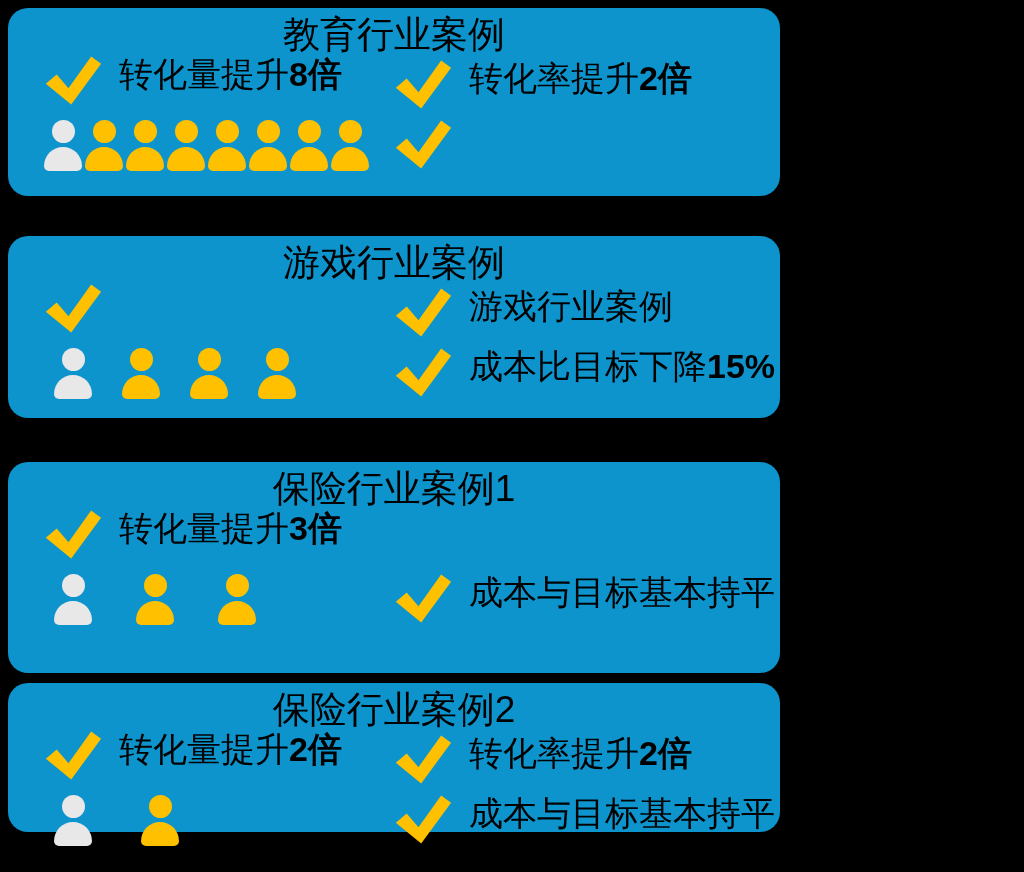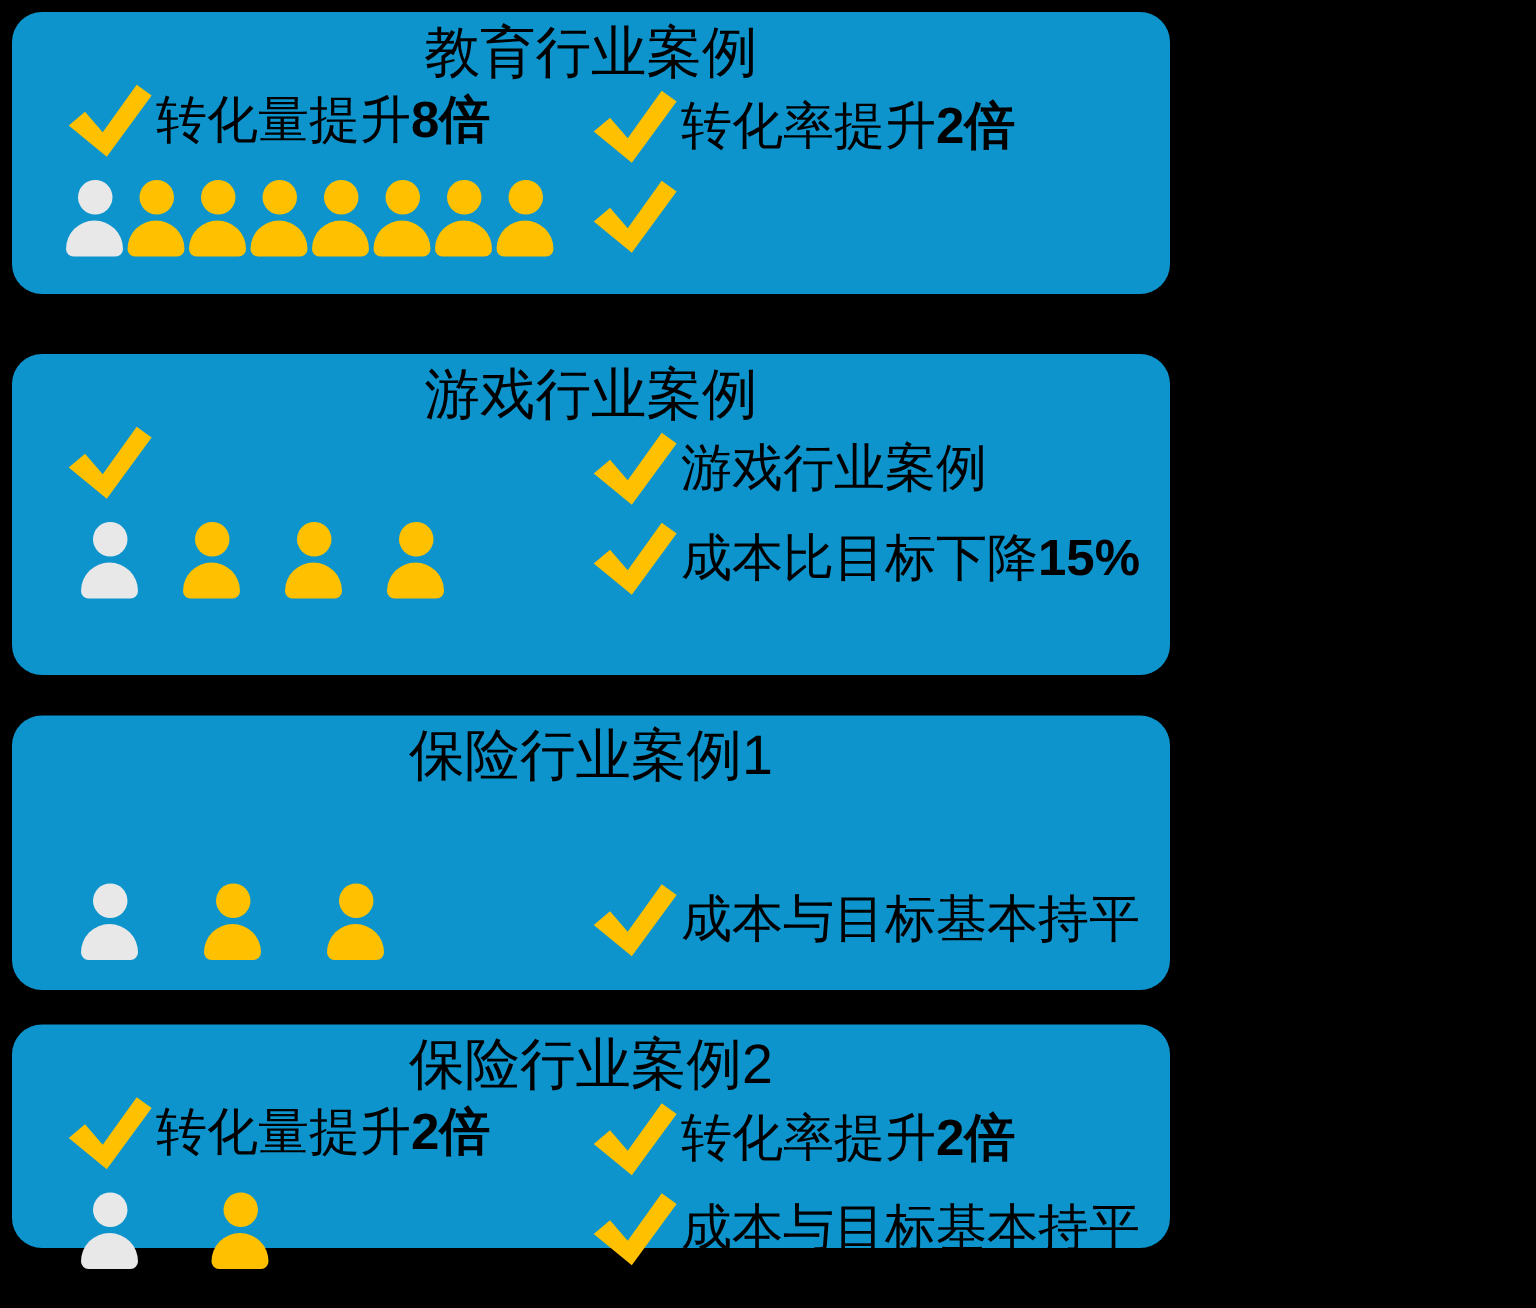--- a/index.html
+++ b/index.html
@@ -9,31 +9,31 @@
     position:relative;overflow:hidden;
     font-family:"Liberation Sans", sans-serif;
     color:#000;
   }
   .card{
     position:absolute;left:8px;width:772px;
     background:var(--card,#0D94CC);
     border-radius:20px;
   }
   .c0{top:8px;height:188px}
-  .c1{top:236px;height:214px}
-  .c2{top:477px;height:183px}
+  .c1{top:236px;height:182px}
+  .c2{top:462px;height:211px}
   .c3{top:683px;height:149px}
 
   .title{
     position:absolute;top:5px;left:0;right:0;
     text-align:center;font-size:37px;line-height:44px;
     font-weight:400;white-space:nowrap;
   }
   .item{
-    position:absolute;display:flex;align-items:center;gap:2px;
+    position:absolute;display:flex;gap:17px;
     font-size:34px;line-height:40px;white-space:nowrap;
   }
   .b{font-weight:700}
   .check{width:58px;height:52px;flex:0 0 auto;display:block}
   .check svg{width:100%;height:100%;display:block}
   .check polygon{fill:var(--gold,#FFC000)}
 
   .pos-l1{left:36px;top:46px}
   .pos-r1{left:386px;top:50px}
   .pos-r2{left:386px;top:110px}
@@ -160,20 +160,28 @@
       </div>
       <div class="person">
         <div class="head"></div>
         <div class="torso"></div>
       </div>
     </div>
 </div>
 
 <div class="card c2">
   <div class="title">保险行业案例1</div>
+  <div class="item pos-l1">
+    <span class="check">
+        <svg viewBox="0 0 64 56">
+          <polygon points="2,32 14,22 27,37 52,2 63,10 30,55"></polygon>
+        </svg>
+      </span>
+    <span><span>转化量提升</span><span class="b">3倍</span></span>
+  </div>
   <div class="item pos-r2">
     <span class="check">
         <svg viewBox="0 0 64 56">
           <polygon points="2,32 14,22 27,37 52,2 63,10 30,55"></polygon>
         </svg>
       </span>
     <span><span>成本与目标基本持平</span><span class="b"></span></span>
   </div>
   <div class="persons">
       <div class="person white">

